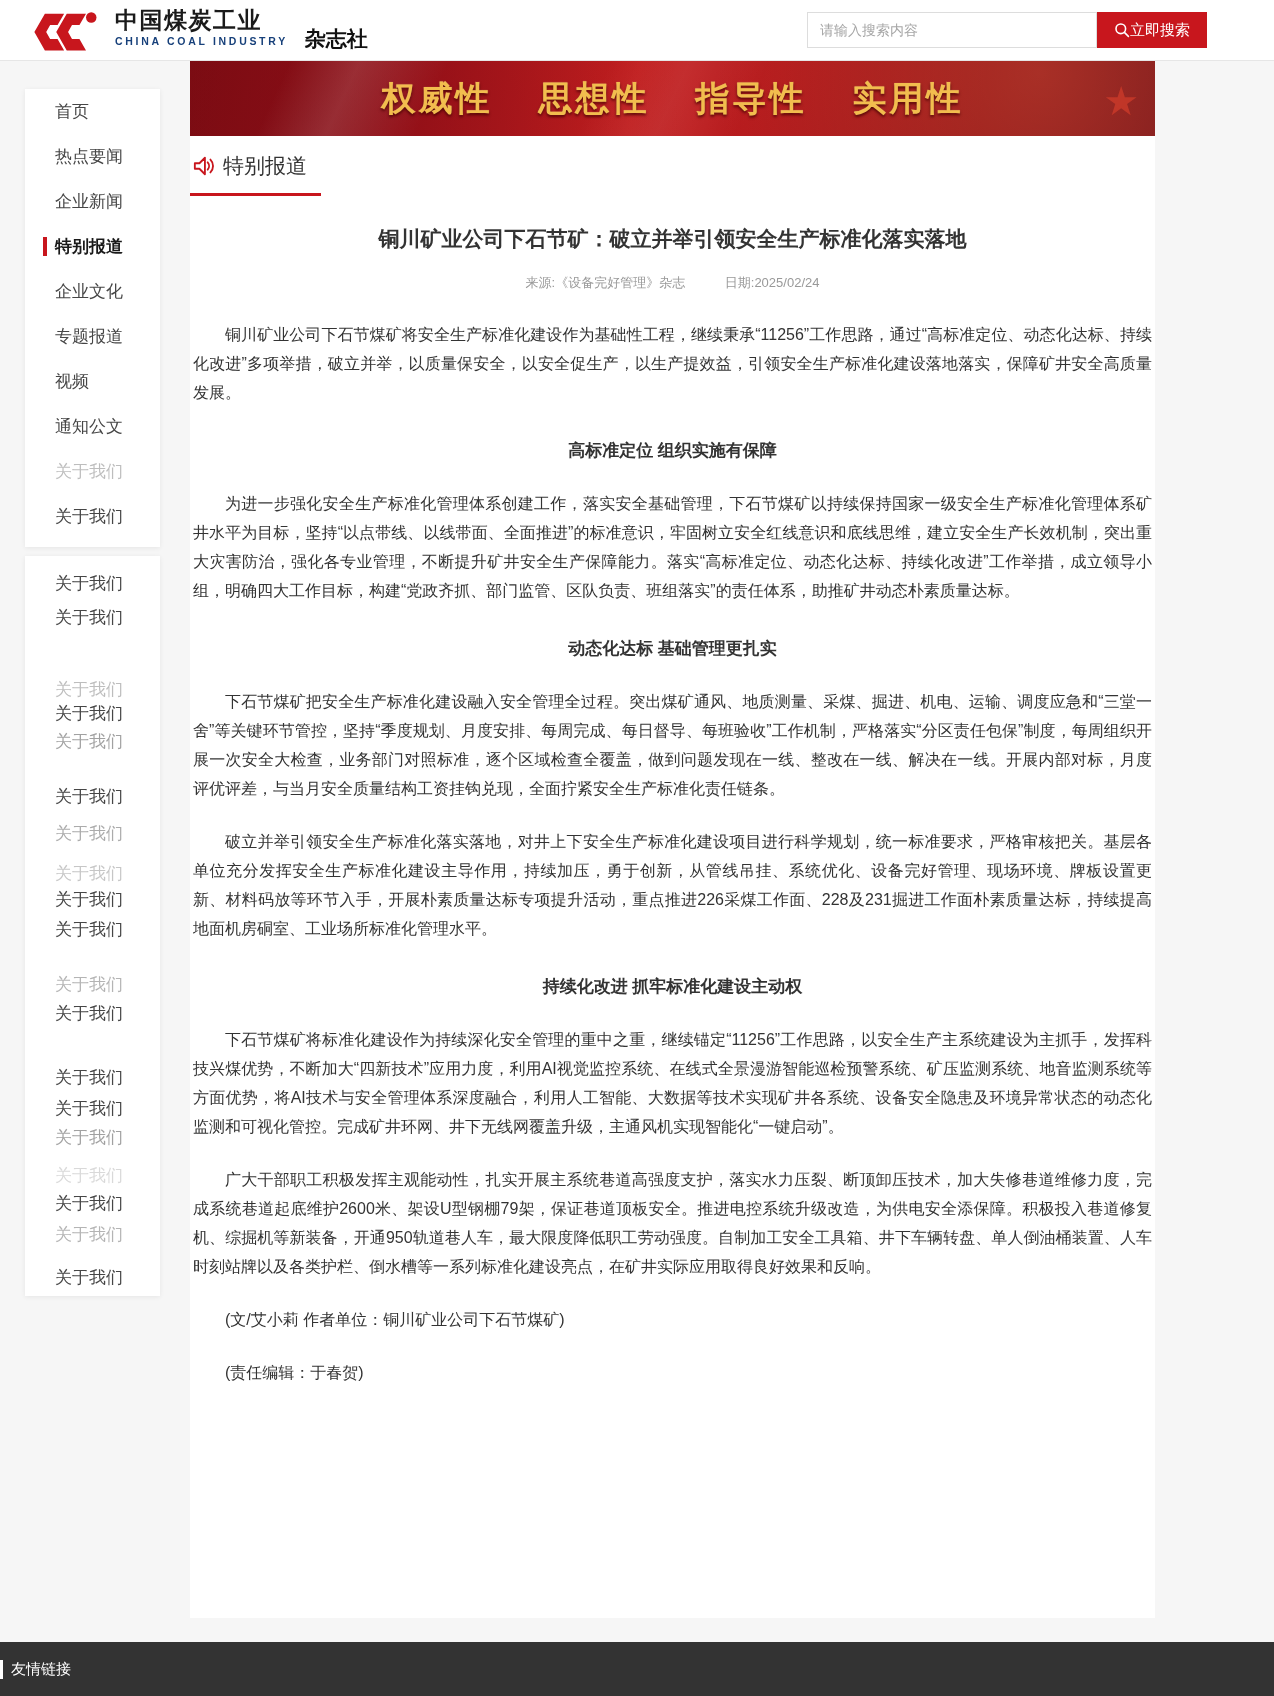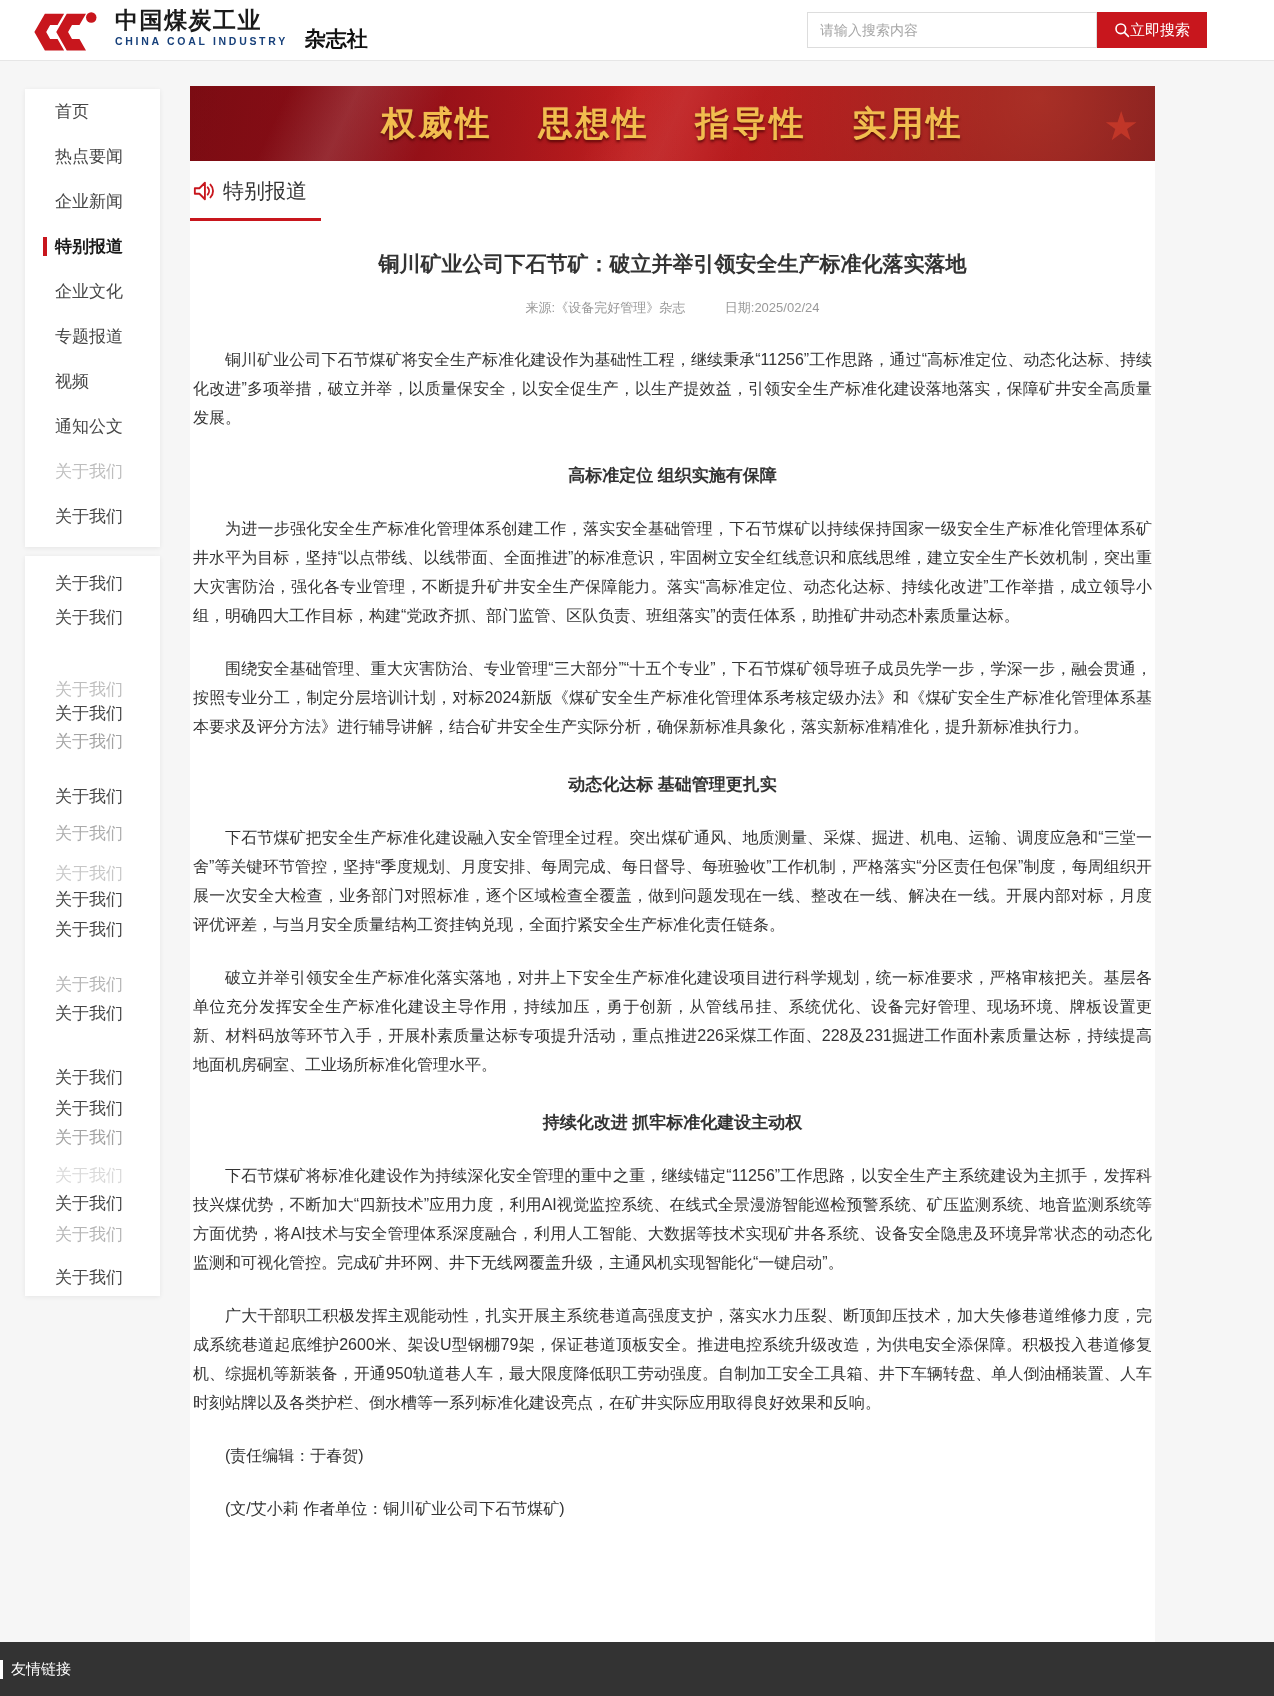--- a/index.html
+++ b/index.html
@@ -44,21 +44,21 @@
     padding-left:30px;font-size:17px;color:#464646;position:relative;cursor:pointer;
     white-space:nowrap;
   }
   .side-item.active{font-weight:bold;color:#1a1a1a;}
   .side-item.active::before{
     content:"";position:absolute;left:18px;top:13px;width:4px;height:19px;background:#c8161d;
   }
   .box2{margin-top:9px;height:740px;position:relative;overflow:hidden;}
   .box2 .side-item{position:absolute;left:0;right:0;line-height:22px;transform:translateY(-50%);}
   
-  main{flex:none;width:965px;margin-left:30px;margin-top:25px;}
+  main{flex:none;width:965px;margin-left:30px;}
   .banner{
     height:75px;position:relative;overflow:hidden;
     display:flex;align-items:center;justify-content:center;
     background:
       radial-gradient(circle at 88% 15%, rgba(255,120,80,.30), transparent 38%),
       radial-gradient(circle at 12% 80%, rgba(120,10,20,.55), transparent 45%),
       linear-gradient(100deg,#7d0d12 0%,#a31319 22%,#c62020 46%,#b51a1d 58%,#8a1014 82%,#731016 100%);
   }
   .banner::before{
     content:"";position:absolute;inset:0;
@@ -190,29 +190,28 @@
       <h1 class="article-title">铜川矿业公司下石节矿：破立并举引领安全生产标准化落实落地</h1>
       <div class="meta">
         <span>来源:《设备完好管理》杂志</span>
         <span>日期:2025/02/24</span>
       </div>
 
       <div class="article-body" id="article-body">
           <p class="body-p">铜川矿业公司下石节煤矿将安全生产标准化建设作为基础性工程，继续秉承“11256”工作思路，通过“高标准定位、动态化达标、持续化改进”多项举措，破立并举，以质量保安全，以安全促生产，以生产提效益，引领安全生产标准化建设落地落实，保障矿井安全高质量发展。</p>
           <h3 class="body-h">高标准定位 组织实施有保障</h3>
           <p class="body-p">为进一步强化安全生产标准化管理体系创建工作，落实安全基础管理，下石节煤矿以持续保持国家一级安全生产标准化管理体系矿井水平为目标，坚持“以点带线、以线带面、全面推进”的标准意识，牢固树立安全红线意识和底线思维，建立安全生产长效机制，突出重大灾害防治，强化各专业管理，不断提升矿井安全生产保障能力。落实“高标准定位、动态化达标、持续化改进”工作举措，成立领导小组，明确四大工作目标，构建“党政齐抓、部门监管、区队负责、班组落实”的责任体系，助推矿井动态朴素质量达标。</p>
-          <p class="body-p">围绕安全基础管理、重大灾害防治、专业管理“三大部分”“十五个专业”，下石节煤矿领导班子成员先学一步，学深一步，融会贯通，按照专业分工，制定分层培训计划，对标2024新版《煤矿安全生产标准化管理体系考核定级办法》和《煤矿安全生产标准化管理体系基本要求及评分方法》进行辅导讲解，结合矿井安全生产实际分析，确保新标准具象化，落实新标准精准化，提升新标准执行力。</p>
           <h3 class="body-h">动态化达标 基础管理更扎实</h3>
           <p class="body-p">下石节煤矿把安全生产标准化建设融入安全管理全过程。突出煤矿通风、地质测量、采煤、掘进、机电、运输、调度应急和“三堂一舍”等关键环节管控，坚持“季度规划、月度安排、每周完成、每日督导、每班验收”工作机制，严格落实“分区责任包保”制度，每周组织开展一次安全大检查，业务部门对照标准，逐个区域检查全覆盖，做到问题发现在一线、整改在一线、解决在一线。开展内部对标，月度评优评差，与当月安全质量结构工资挂钩兑现，全面拧紧安全生产标准化责任链条。</p>
           <p class="body-p">破立并举引领安全生产标准化落实落地，对井上下安全生产标准化建设项目进行科学规划，统一标准要求，严格审核把关。基层各单位充分发挥安全生产标准化建设主导作用，持续加压，勇于创新，从管线吊挂、系统优化、设备完好管理、现场环境、牌板设置更新、材料码放等环节入手，开展朴素质量达标专项提升活动，重点推进226采煤工作面、228及231掘进工作面朴素质量达标，持续提高地面机房硐室、工业场所标准化管理水平。</p>
           <h3 class="body-h">持续化改进 抓牢标准化建设主动权</h3>
           <p class="body-p">下石节煤矿将标准化建设作为持续深化安全管理的重中之重，继续锚定“11256”工作思路，以安全生产主系统建设为主抓手，发挥科技兴煤优势，不断加大“四新技术”应用力度，利用AI视觉监控系统、在线式全景漫游智能巡检预警系统、矿压监测系统、地音监测系统等方面优势，将AI技术与安全管理体系深度融合，利用人工智能、大数据等技术实现矿井各系统、设备安全隐患及环境异常状态的动态化监测和可视化管控。完成矿井环网、井下无线网覆盖升级，主通风机实现智能化“一键启动”。</p>
           <p class="body-p">广大干部职工积极发挥主观能动性，扎实开展主系统巷道高强度支护，落实水力压裂、断顶卸压技术，加大失修巷道维修力度，完成系统巷道起底维护2600米、架设U型钢棚79架，保证巷道顶板安全。推进电控系统升级改造，为供电安全添保障。积极投入巷道修复机、综掘机等新装备，开通950轨道巷人车，最大限度降低职工劳动强度。自制加工安全工具箱、井下车辆转盘、单人倒油桶装置、人车时刻站牌以及各类护栏、倒水槽等一系列标准化建设亮点，在矿井实际应用取得良好效果和反响。</p>
+          <p class="body-p">(文/艾小莉 作者单位：铜川矿业公司下石节煤矿)</p>
           <p class="body-p">(责任编辑：于春贺)</p>
-          <p class="body-p">(文/艾小莉 作者单位：铜川矿业公司下石节煤矿)</p>
         </div>
     </section>
   </main>
 </div>
 
 <footer class="site-footer">
   <span class="footer-bar"></span>
   <span class="footer-label">友情链接</span>
 </footer>
 

